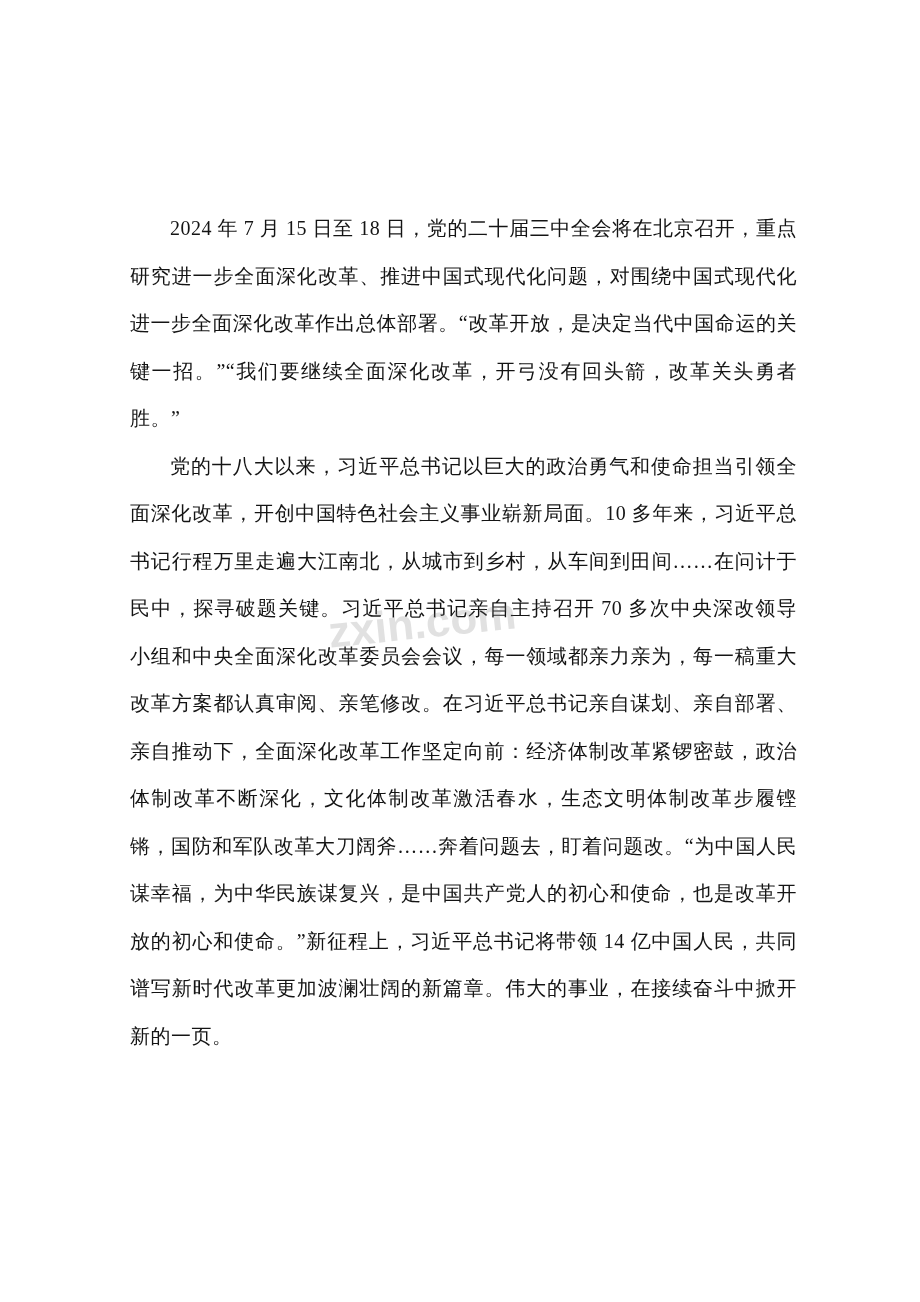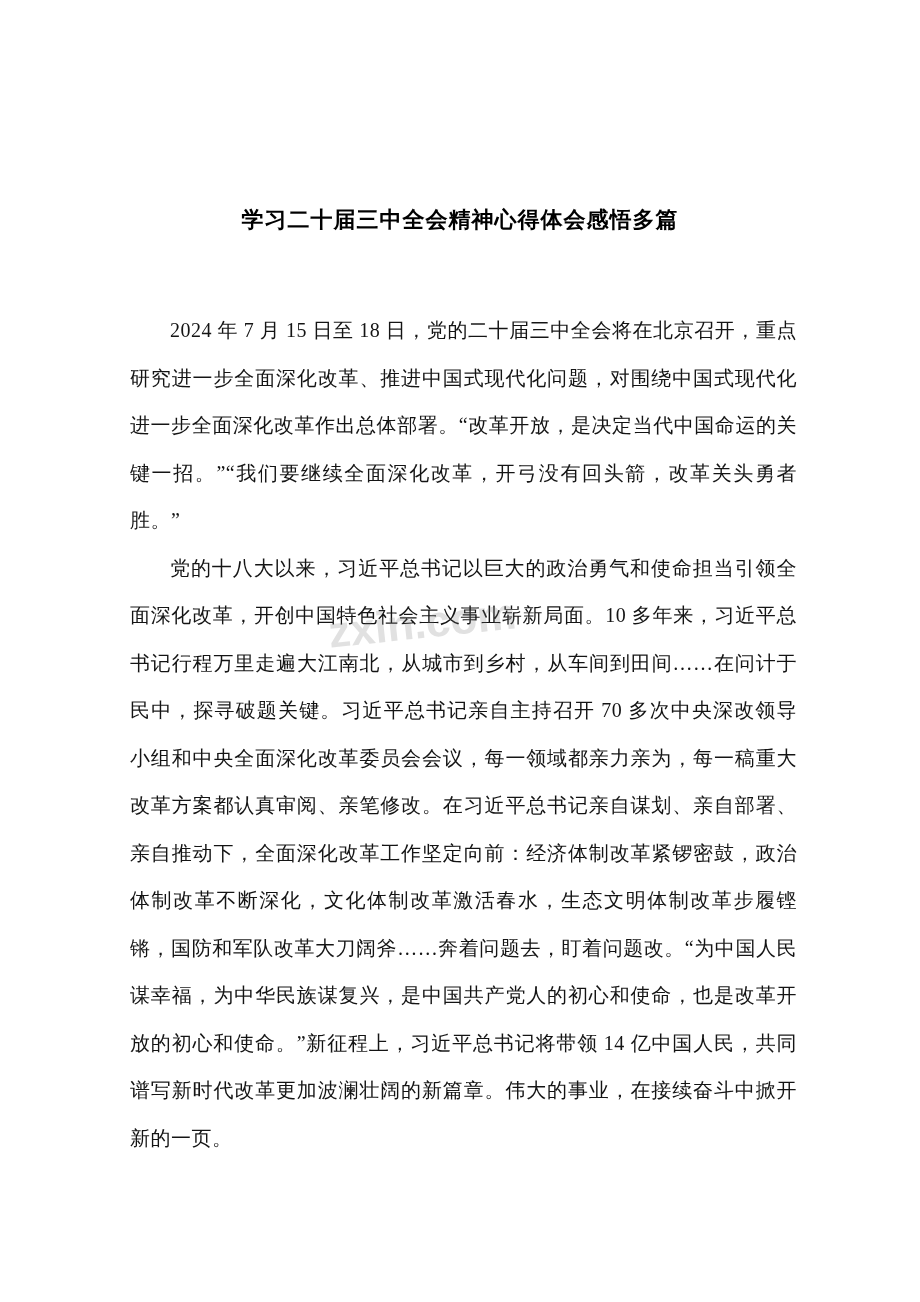--- a/index.html
+++ b/index.html
@@ -60,20 +60,19 @@
     user-select: none;
   }
 </style>
 </head>
 <body>
 
 <div class="page">
 
   <div class="watermark">zxin.com</div>
 
-  <h1 class="doc-title">学习二十届三中全会精神心得体会感悟多篇</h1>
 
   <div class="doc-body">
     <p class="para">2024 年 7 月 15 日至 18 日，党的二十届三中全会将在北京召开，重点研究进一步全面深化改革、推进中国式现代化问题，对围绕中国式现代化进一步全面深化改革作出总体部署。“改革开放，是决定当代中国命运的关键一招。”“我们要继续全面深化改革，开弓没有回头箭，改革关头勇者胜。”</p>
     <p class="para">党的十八大以来，习近平总书记以巨大的政治勇气和使命担当引领全面深化改革，开创中国特色社会主义事业崭新局面。10 多年来，习近平总书记行程万里走遍大江南北，从城市到乡村，从车间到田间……在问计于民中，探寻破题关键。习近平总书记亲自主持召开 70 多次中央深改领导小组和中央全面深化改革委员会会议，每一领域都亲力亲为，每一稿重大改革方案都认真审阅、亲笔修改。在习近平总书记亲自谋划、亲自部署、亲自推动下，全面深化改革工作坚定向前：经济体制改革紧锣密鼓，政治体制改革不断深化，文化体制改革激活春水，生态文明体制改革步履铿锵，国防和军队改革大刀阔斧……奔着问题去，盯着问题改。“为中国人民谋幸福，为中华民族谋复兴，是中国共产党人的初心和使命，也是改革开放的初心和使命。”新征程上，习近平总书记将带领 14 亿中国人民，共同谱写新时代改革更加波澜壮阔的新篇章。伟大的事业，在接续奋斗中掀开新的一页。</p>
   </div>
 
 </div>
 
 </body></html>

